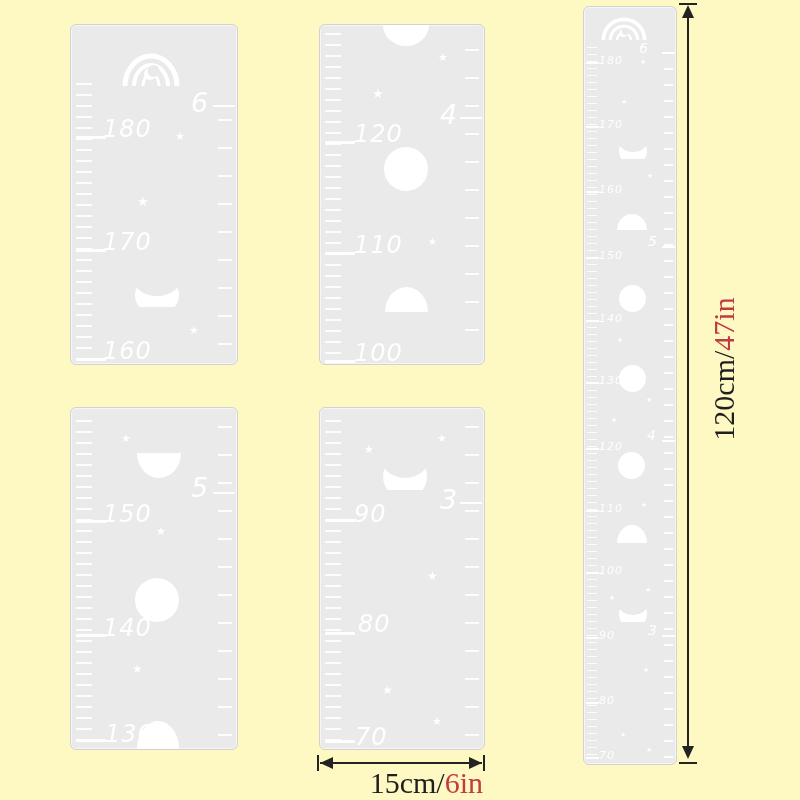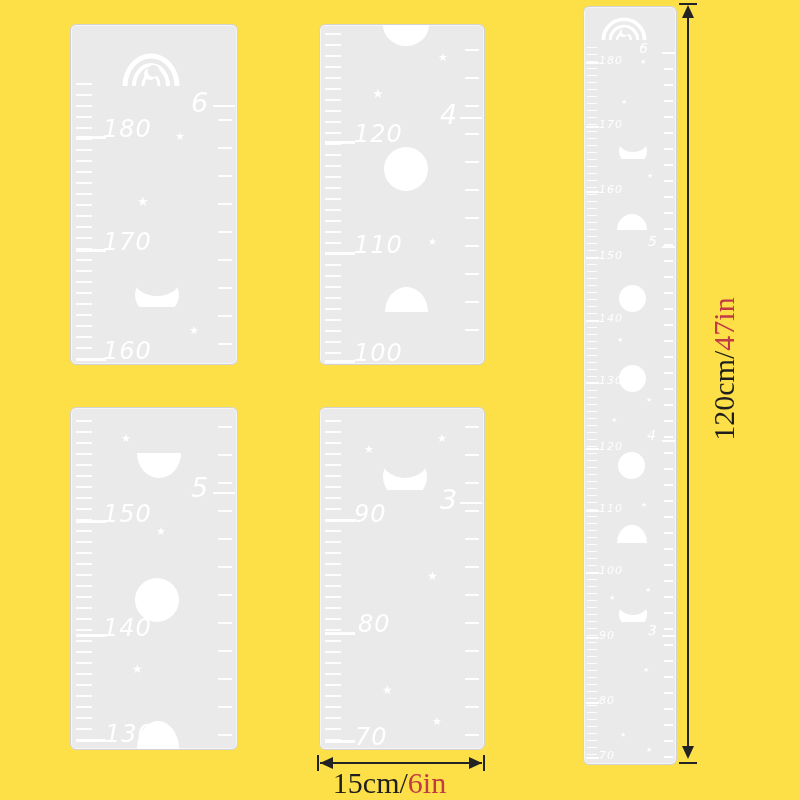--- a/index.html
+++ b/index.html
@@ -1,16 +1,16 @@
 <!DOCTYPE html>
 <html><head>
 <meta charset="utf-8">
 <style>
   html,body{margin:0;padding:0;background:#ffffff;}
-  .stage{position:relative;width:800px;height:800px;background:#fde047;overflow:hidden;
+  .stage{position:relative;width:800px;height:800px;background:#fef9c3;overflow:hidden;
          font-family:"DejaVu Sans",sans-serif;text-decoration:underline;}
   .panel{position:absolute;background:#eaeaea;border:1px solid #d2d2d2;border-radius:6px;
          box-shadow:inset 0 0 0 1px rgba(255,255,255,.55);}
   .ticksL,.ticksR,.rtL,.rtR{position:absolute;}
   .ticksL{left:5px;width:16px;
      background-image:repeating-linear-gradient(to bottom,rgba(255,255,255,.92) 0 2px,transparent 2px 11px);}
   .ticksR{right:5px;width:14px;
      background-image:repeating-linear-gradient(to bottom,rgba(255,255,255,.92) 0 2px,transparent 2px 28px);}
   .rtL{left:3px;width:10px;
      background-image:repeating-linear-gradient(to bottom,rgba(255,255,255,.92) 0 1.5px,transparent 1.5px 7px);}
@@ -198,17 +198,17 @@
   <div class="dimline" style="left:679px;top:762px;width:18px;height:2px;"></div>
   <div class="dimlabel" style="left:605px;top:351px;width:240px;height:36px;text-align:center;transform:rotate(-90deg);">
     <span>120cm/</span><span class="accent">47in</span>
   </div>
 
   <div class="dimline" style="left:317px;top:755px;width:2px;height:16px;"></div>
   <div class="arrow" style="left:320px;top:757px;border-top:6px solid transparent;border-bottom:6px solid transparent;border-right:13px solid #232323;"></div>
   <div class="dimline" style="left:320px;top:762px;width:162px;height:2px;"></div>
   <div class="arrow" style="left:469px;top:757px;border-top:6px solid transparent;border-bottom:6px solid transparent;border-left:13px solid #232323;"></div>
   <div class="dimline" style="left:483px;top:755px;width:2px;height:16px;"></div>
-  <div class="dimlabel" style="left:308px;top:766px;width:163px;text-align:center;">
+  <div class="dimlabel" style="left:320px;top:766px;width:163px;text-align:right;">
     <span>15cm/</span><span class="accent">6in</span>
   </div>
 
 </div>
 
 </body></html>

